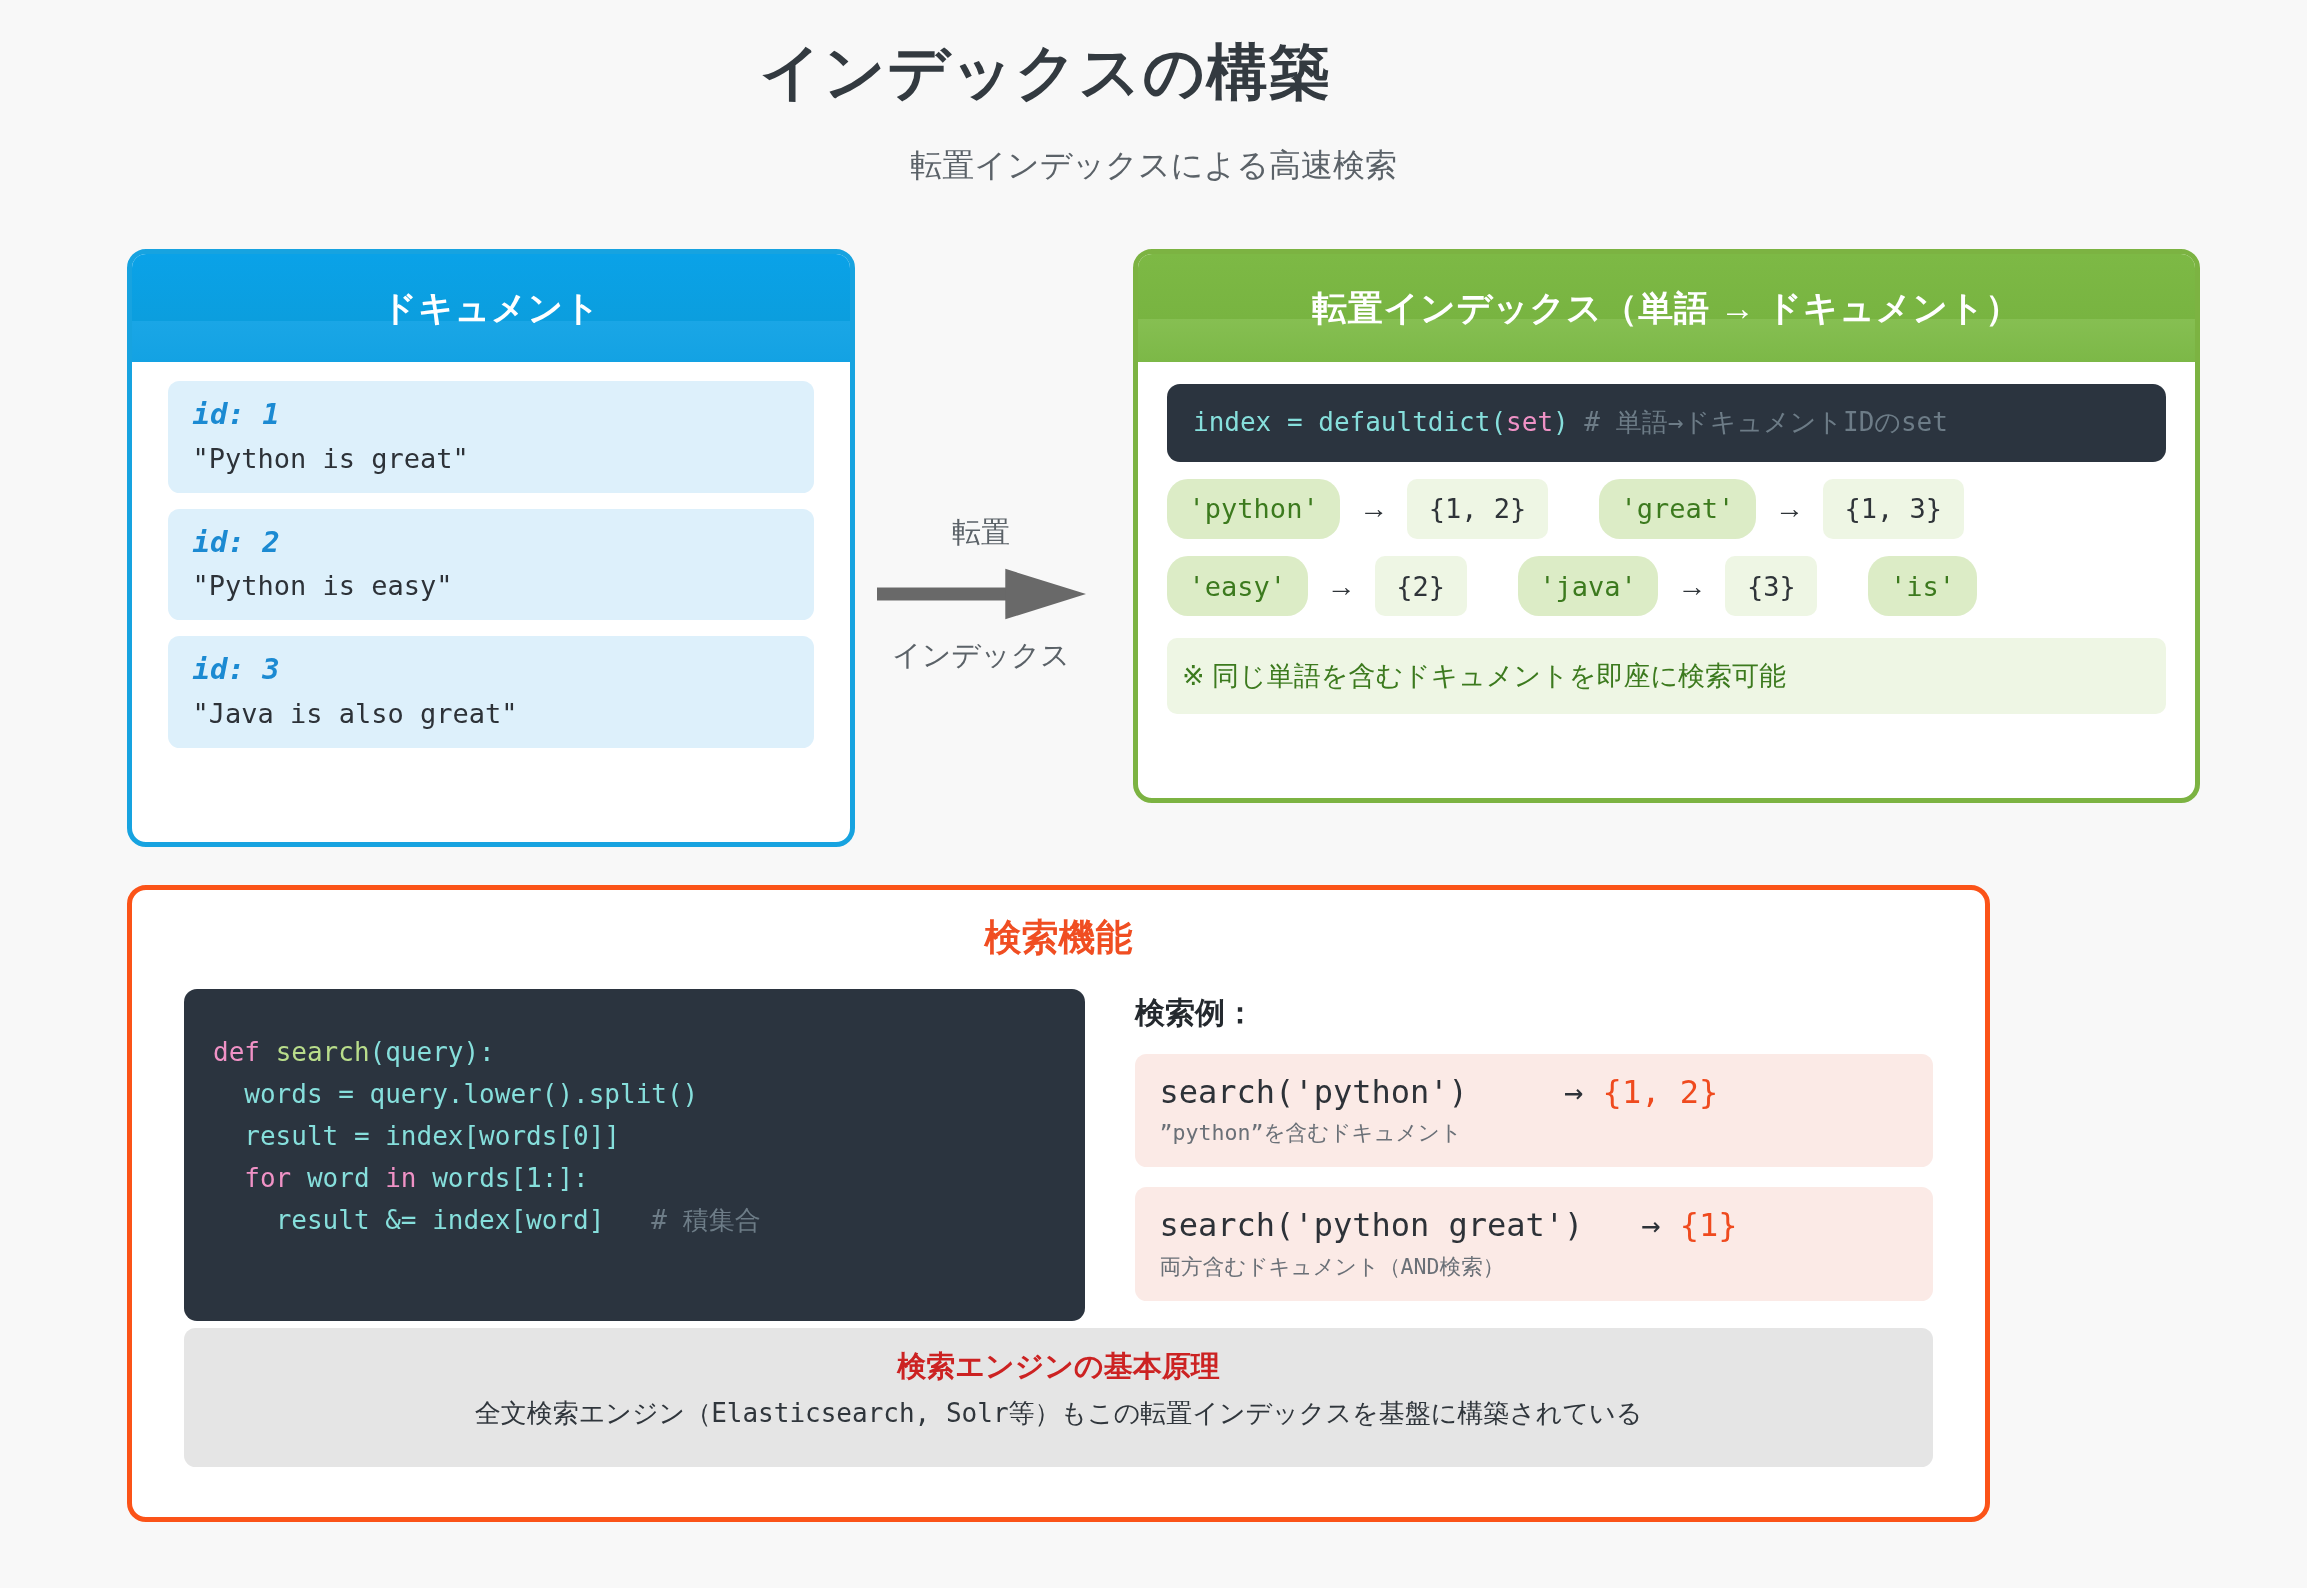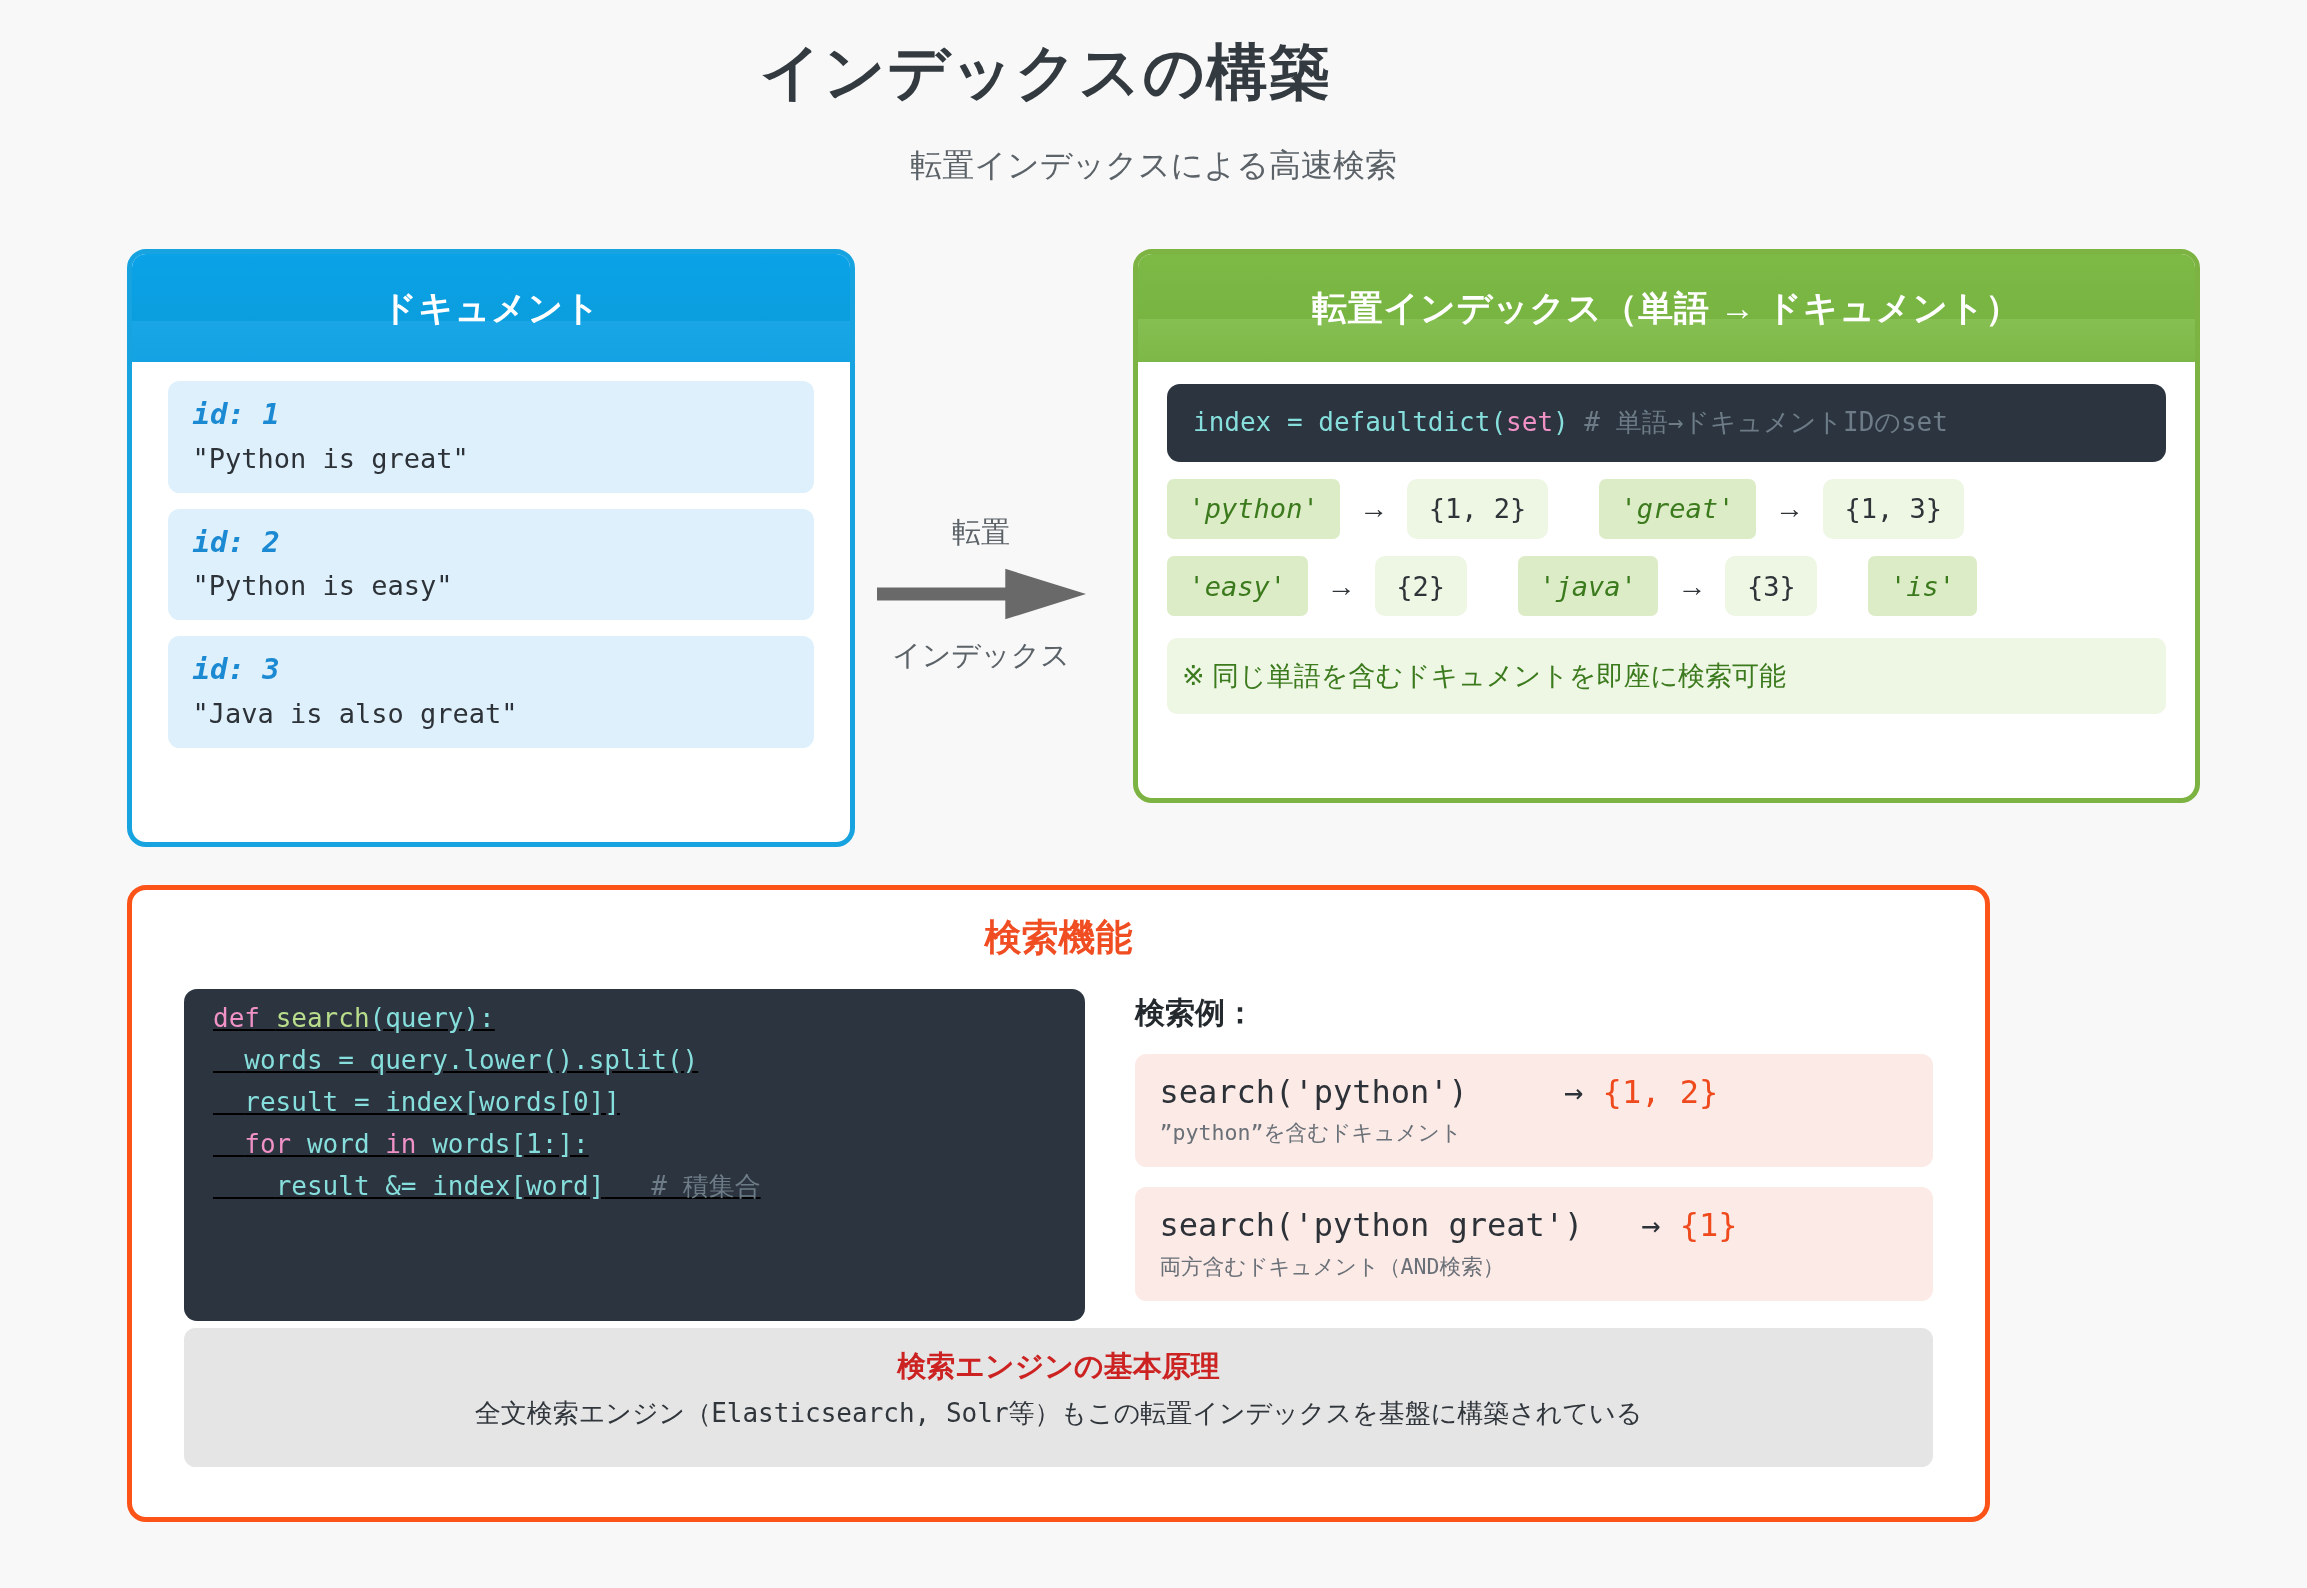--- a/index.html
+++ b/index.html
@@ -95,24 +95,23 @@
   .c-gn  { color: #b9dd8b; }
 
   .chip-row {
     display: flex; align-items: center;
     gap: 19px;
     margin-top: 17.3px;
     white-space: nowrap;
   }
   .chip-word {
     background: #dcecc6; color: #3c7a1e;
-    border-radius: 7px;
+    border-radius: 21px;
     padding: 14.4px 21.6px;
     font-size: 27px;
-    font-style: italic;
   }
   .chip-set {
     background: #eef6e4; color: #2f3439;
     border-radius: 10px;
     padding: 14.4px 21.6px;
     font-size: 27px;
   }
   .chip-arrow { font-size: 29px; color: #2f3439; }
   .chip-gap { width: 13px; }
 
@@ -137,27 +136,26 @@
     text-align: center; margin-top: 23px;
     font-size: 37px; font-weight: bold; color: #f04e22;
   }
   .search-cols {
     display: flex; gap: 50px;
     padding: 26px 52px 0 52px;
   }
   .search-code {
     background: #2b343f;
     border-radius: 13px;
-    padding: 8px 29px;
+    padding: 42px 29px;
     width: 901px;
     box-sizing: border-box;
     font-size: 26px;
     line-height: 1.62;
     white-space: pre;
-    text-decoration: underline;
   }
   .search-right { flex: 1; padding-top: 4.3px; }
   .ex-heading {
     font-size: 30px; font-weight: bold; color: #24292e;
     margin-bottom: 20px;
   }
   .ex-card {
     background: #fbeae6;
     border-radius: 11.5px;
     padding: 19px 24.5px 20px 24.5px;

